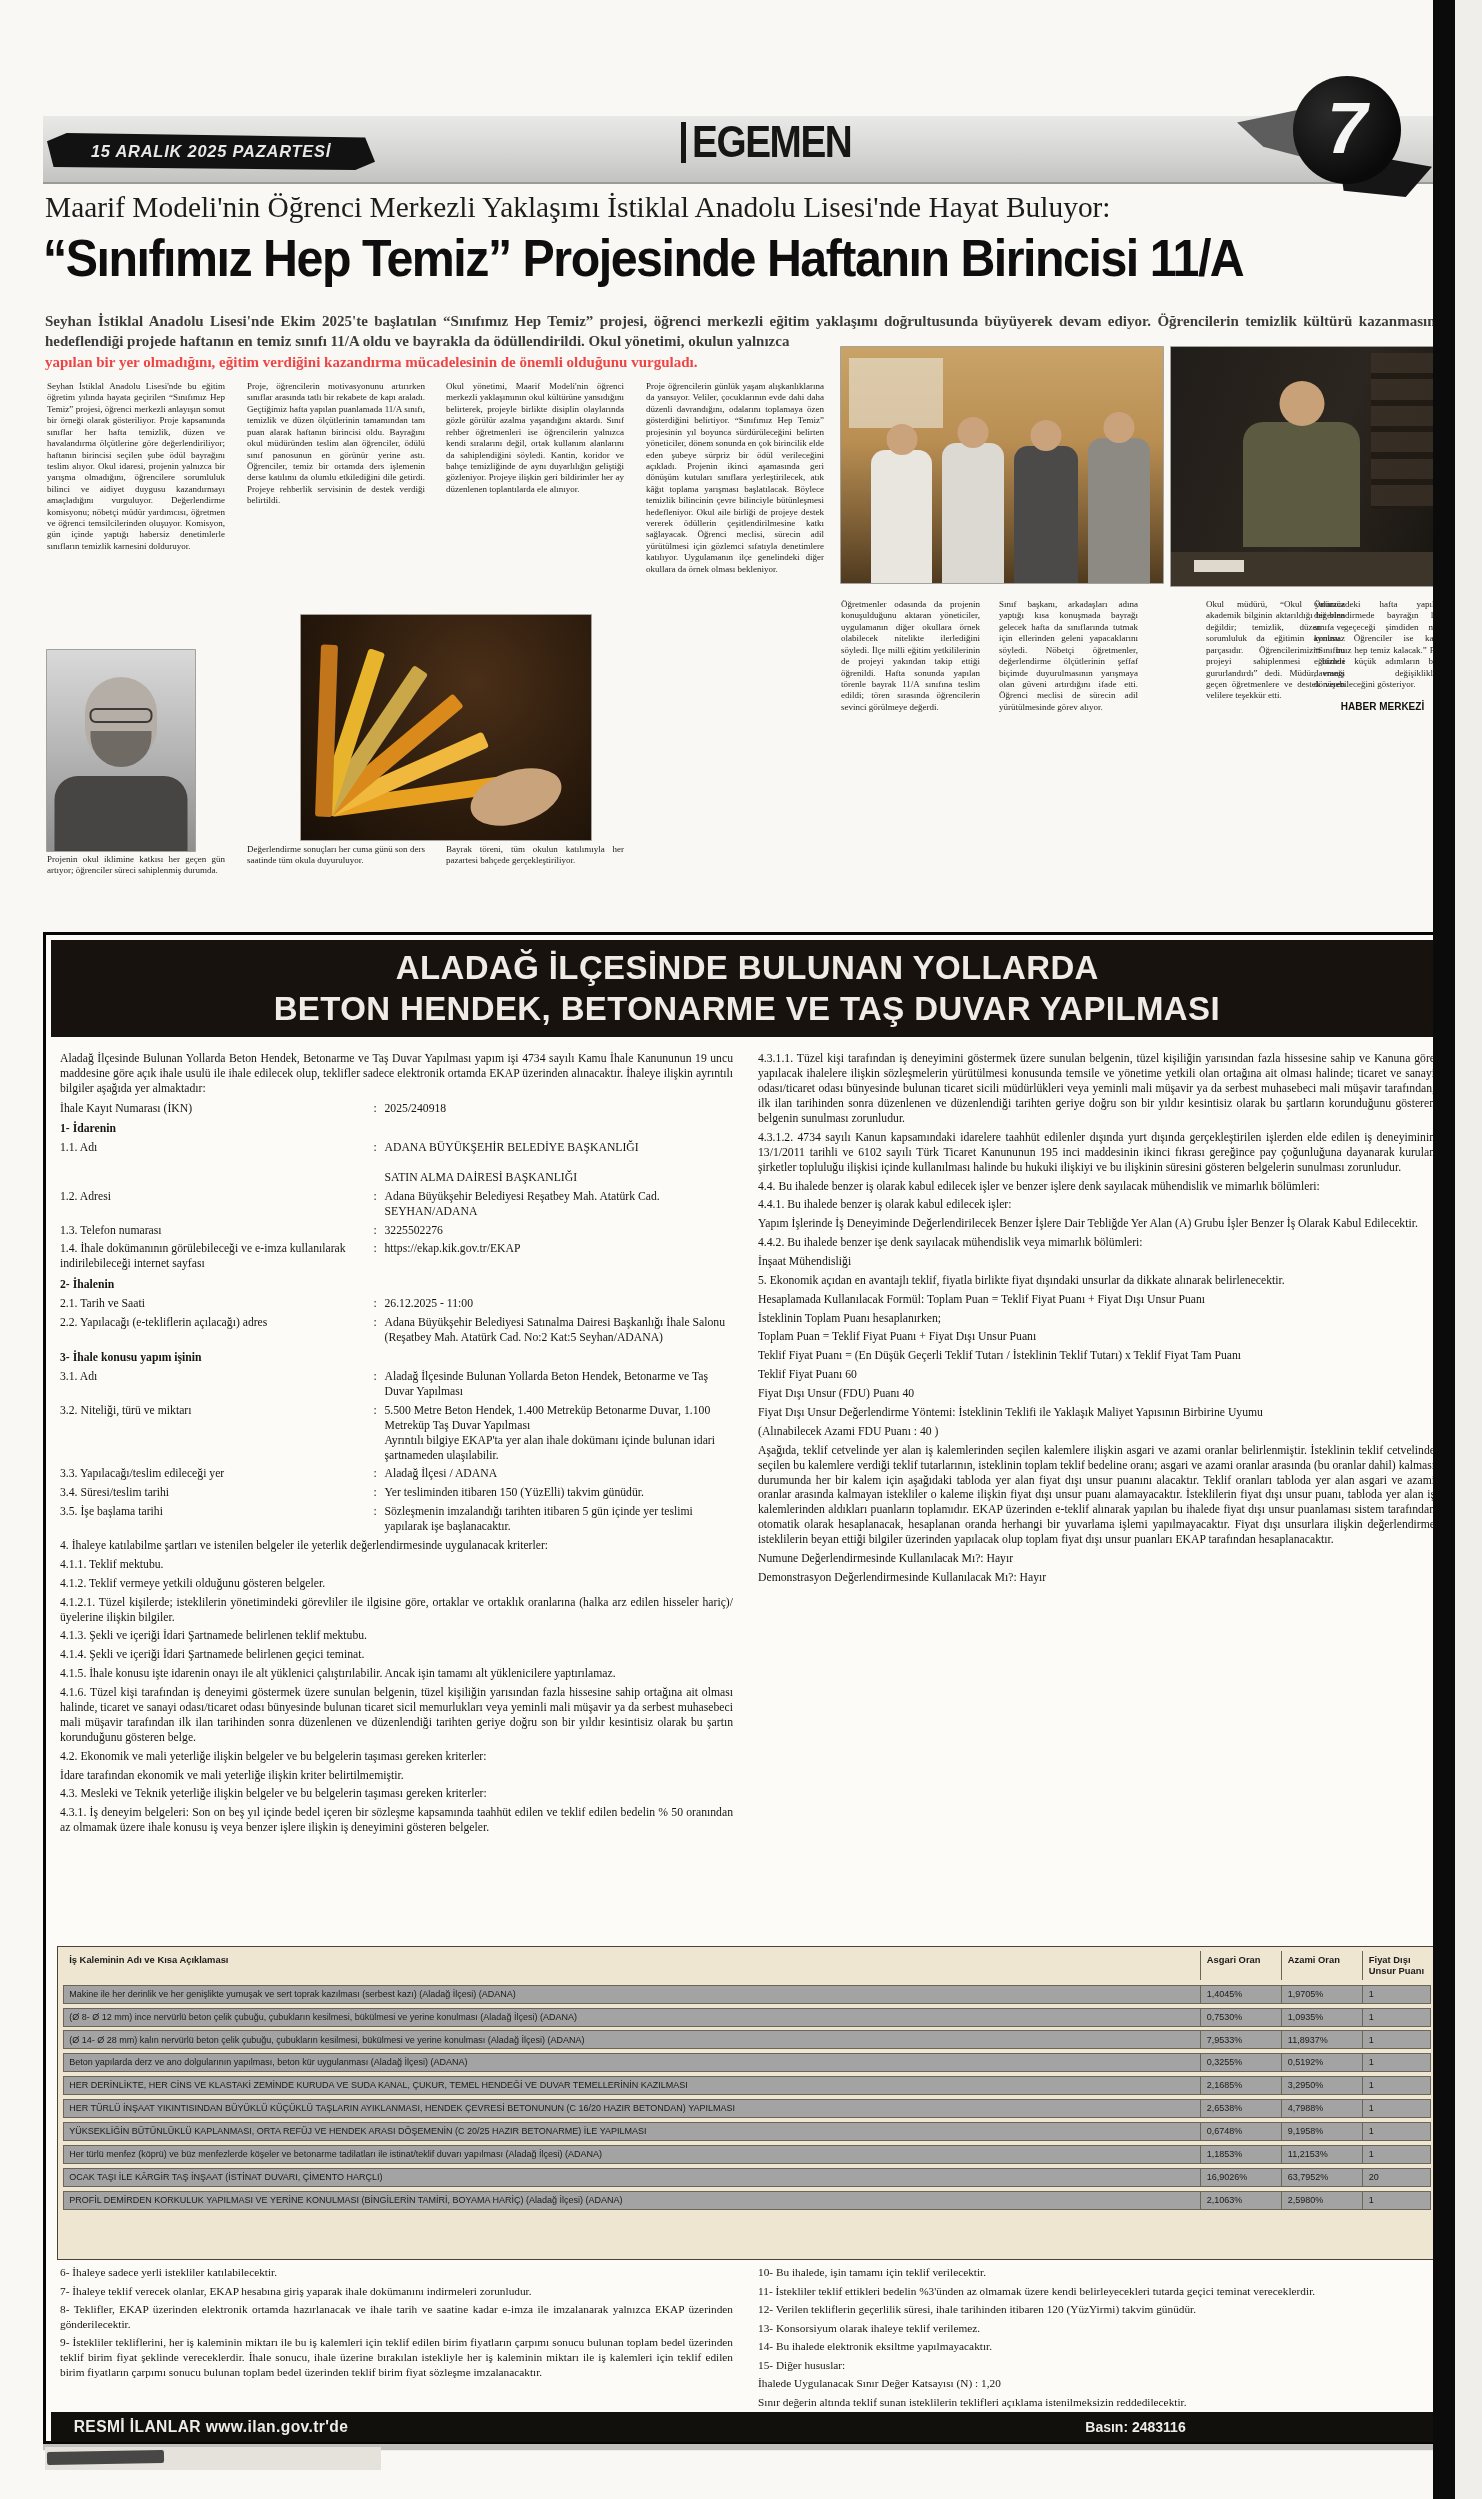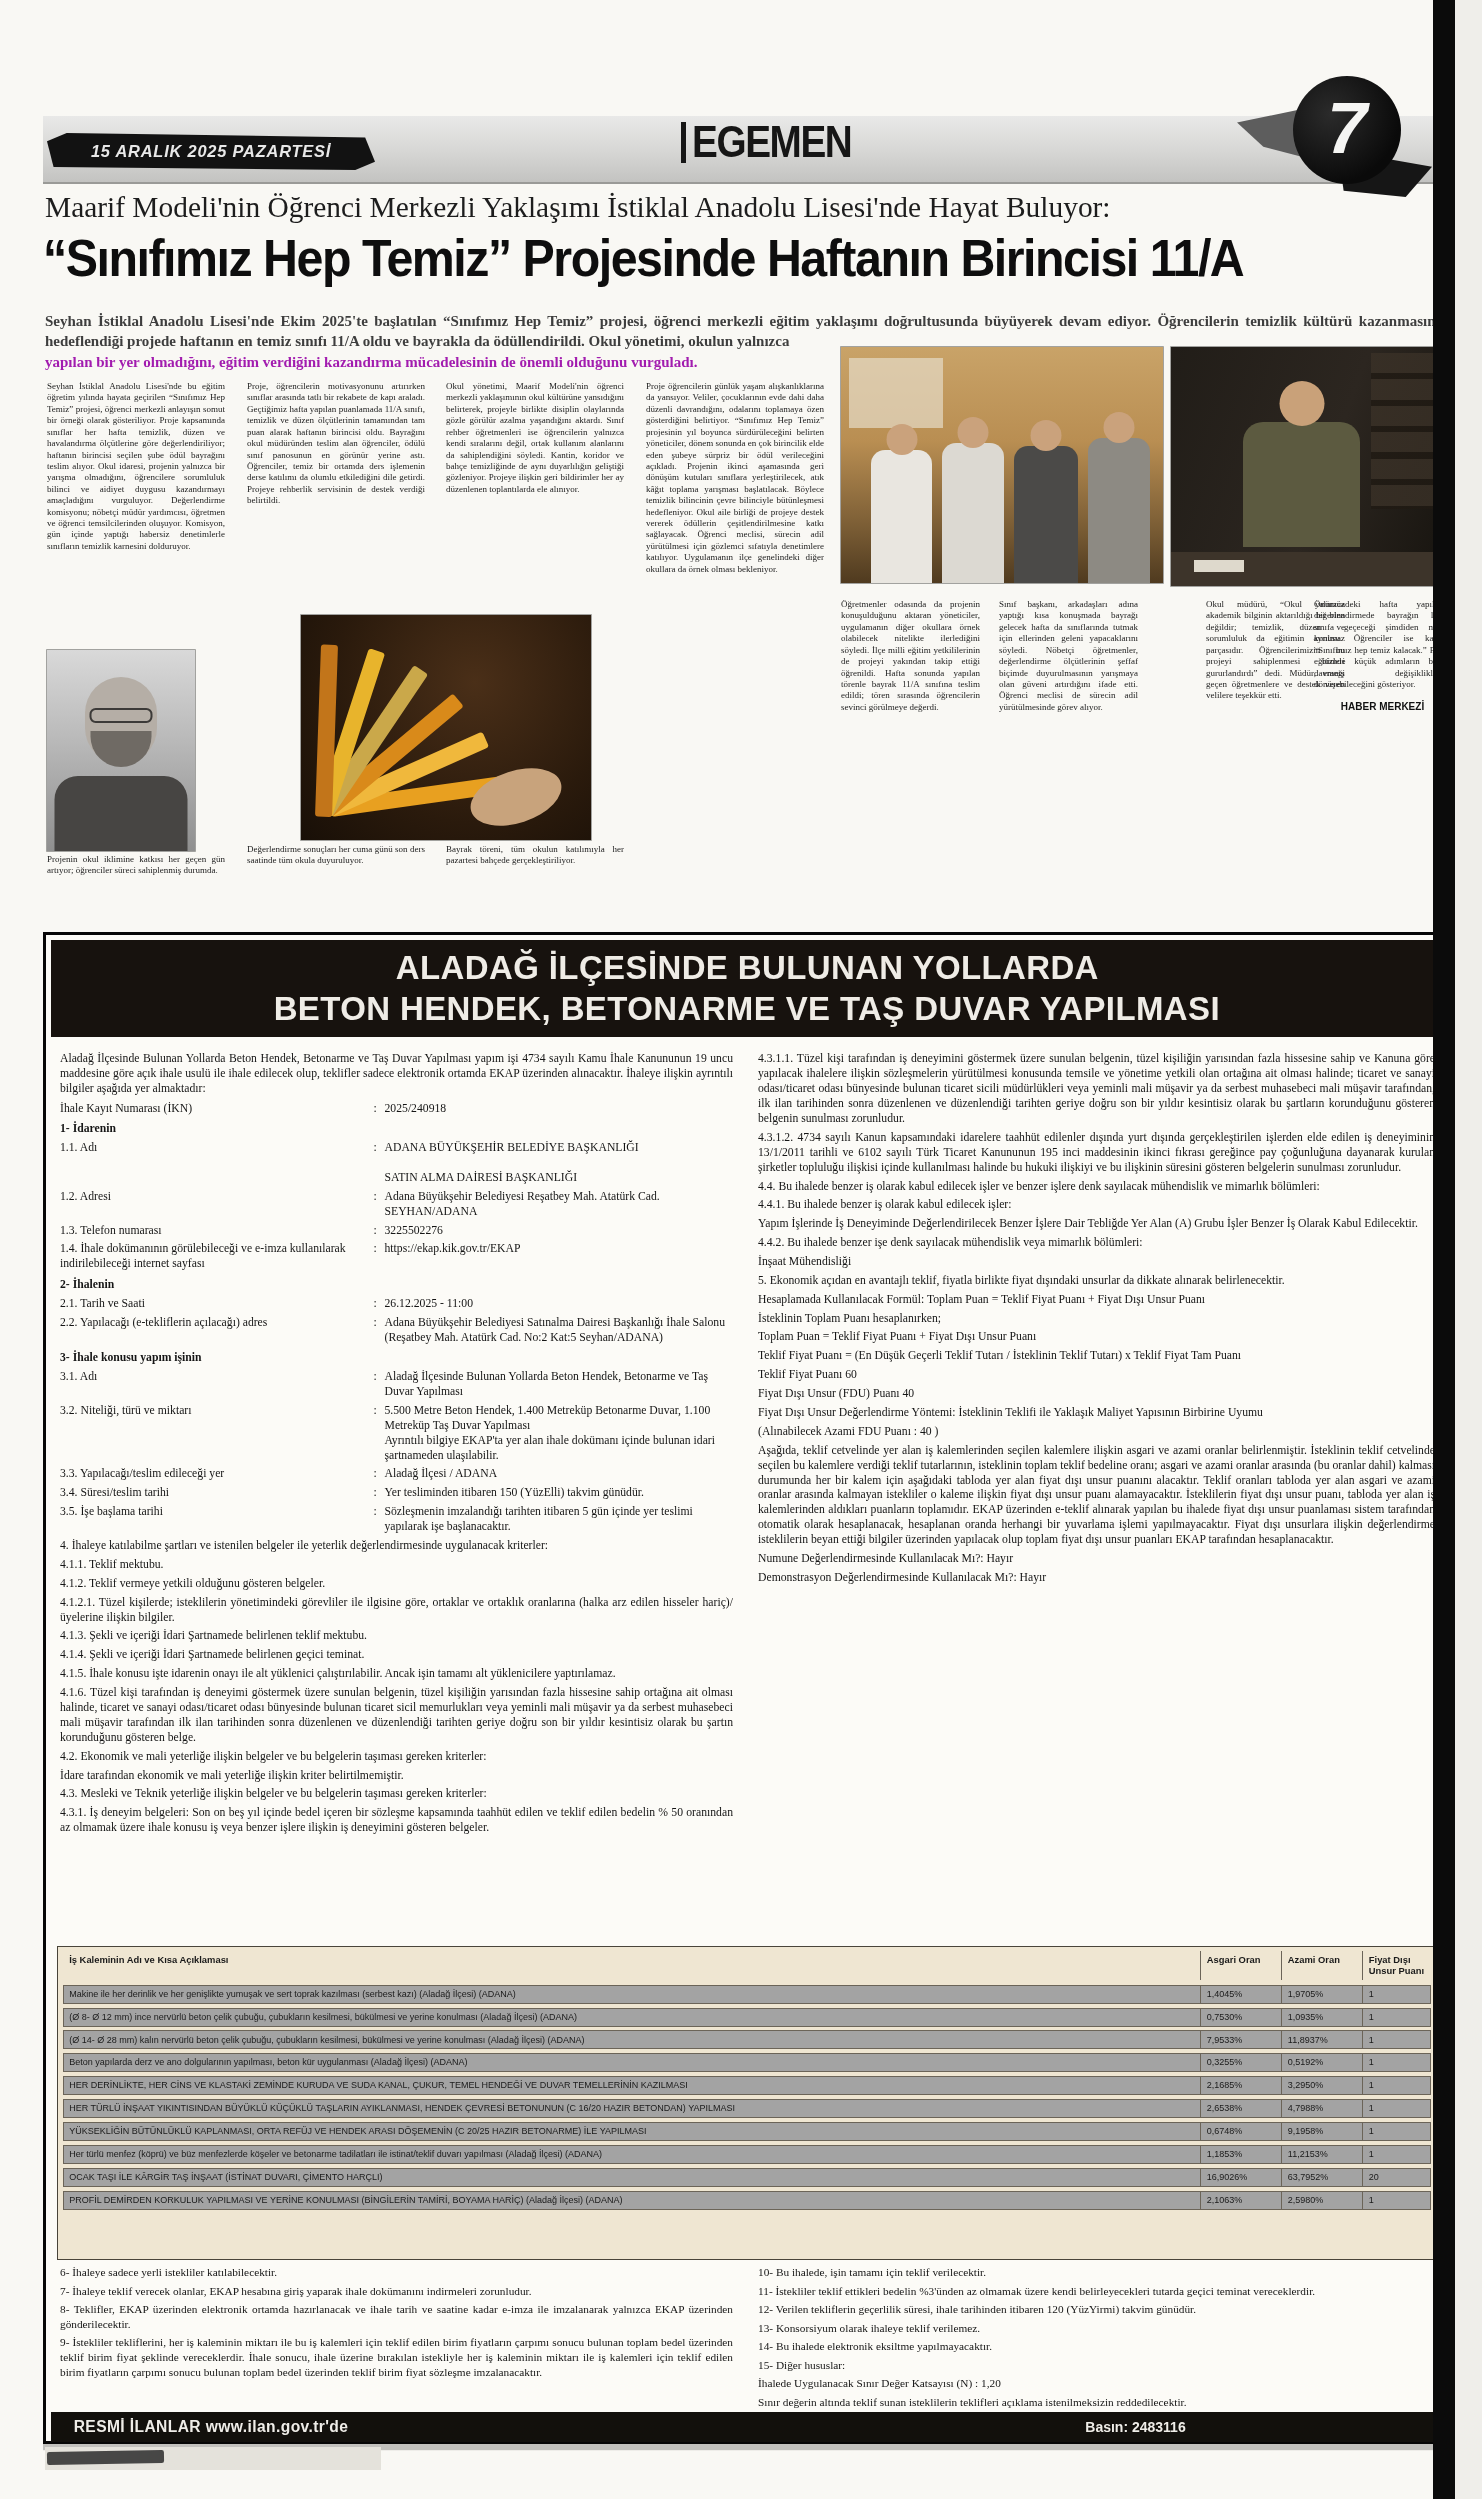--- a/index.html
+++ b/index.html
@@ -31,21 +31,21 @@
 
   
   .kicker{position:absolute;left:45px;top:189px;width:1409px;font:30px/1.2 "Liberation Serif",serif;
     color:#1d1d1d;transform:scaleX(.98);transform-origin:left;}
   .headline{position:absolute;left:43px;top:229px;width:1530px;
     font:900 52px/1.15 "Liberation Sans",sans-serif;color:#0e0e0e;letter-spacing:-1.6px;
     transform:scaleX(.93);transform-origin:left;}
   .lead-1{position:absolute;left:45px;top:311px;width:1403px;height:41px;overflow:hidden;
     font:bold 15px/1.36 "Liberation Serif",serif;color:#3e3e3e;text-align:justify;}
   .lead-2{position:absolute;left:45px;top:353px;width:771px;height:20px;overflow:hidden;
-    font:bold 15px/1.3 "Liberation Serif",serif;color:#a21caf;}
+    font:bold 15px/1.3 "Liberation Serif",serif;color:#ef4444;}
 
   
   .photo{position:absolute;overflow:hidden;box-shadow:0 0 0 0.8px #8d8d8a;}
   .ph-students{left:841px;top:347px;width:322px;height:236px;
     background:linear-gradient(180deg,#c9a368 0%,#b98e52 40%,#7d5f36 75%,#4f3a1f 100%);}
   .ph-students .board{position:absolute;left:7.8px;top:11px;width:94px;height:70px;background:#e5dcc8;opacity:.7;}
   .fig{position:absolute;bottom:0;border-radius:14px 14px 0 0;}
   .fig::before{content:"";position:absolute;left:50%;top:-26.5px;transform:translateX(-50%);
     width:31px;height:31px;border-radius:50%;background:#caa27c;}
   .f1{left:30px;width:61px;height:133px;background:#e9e6e0;}

